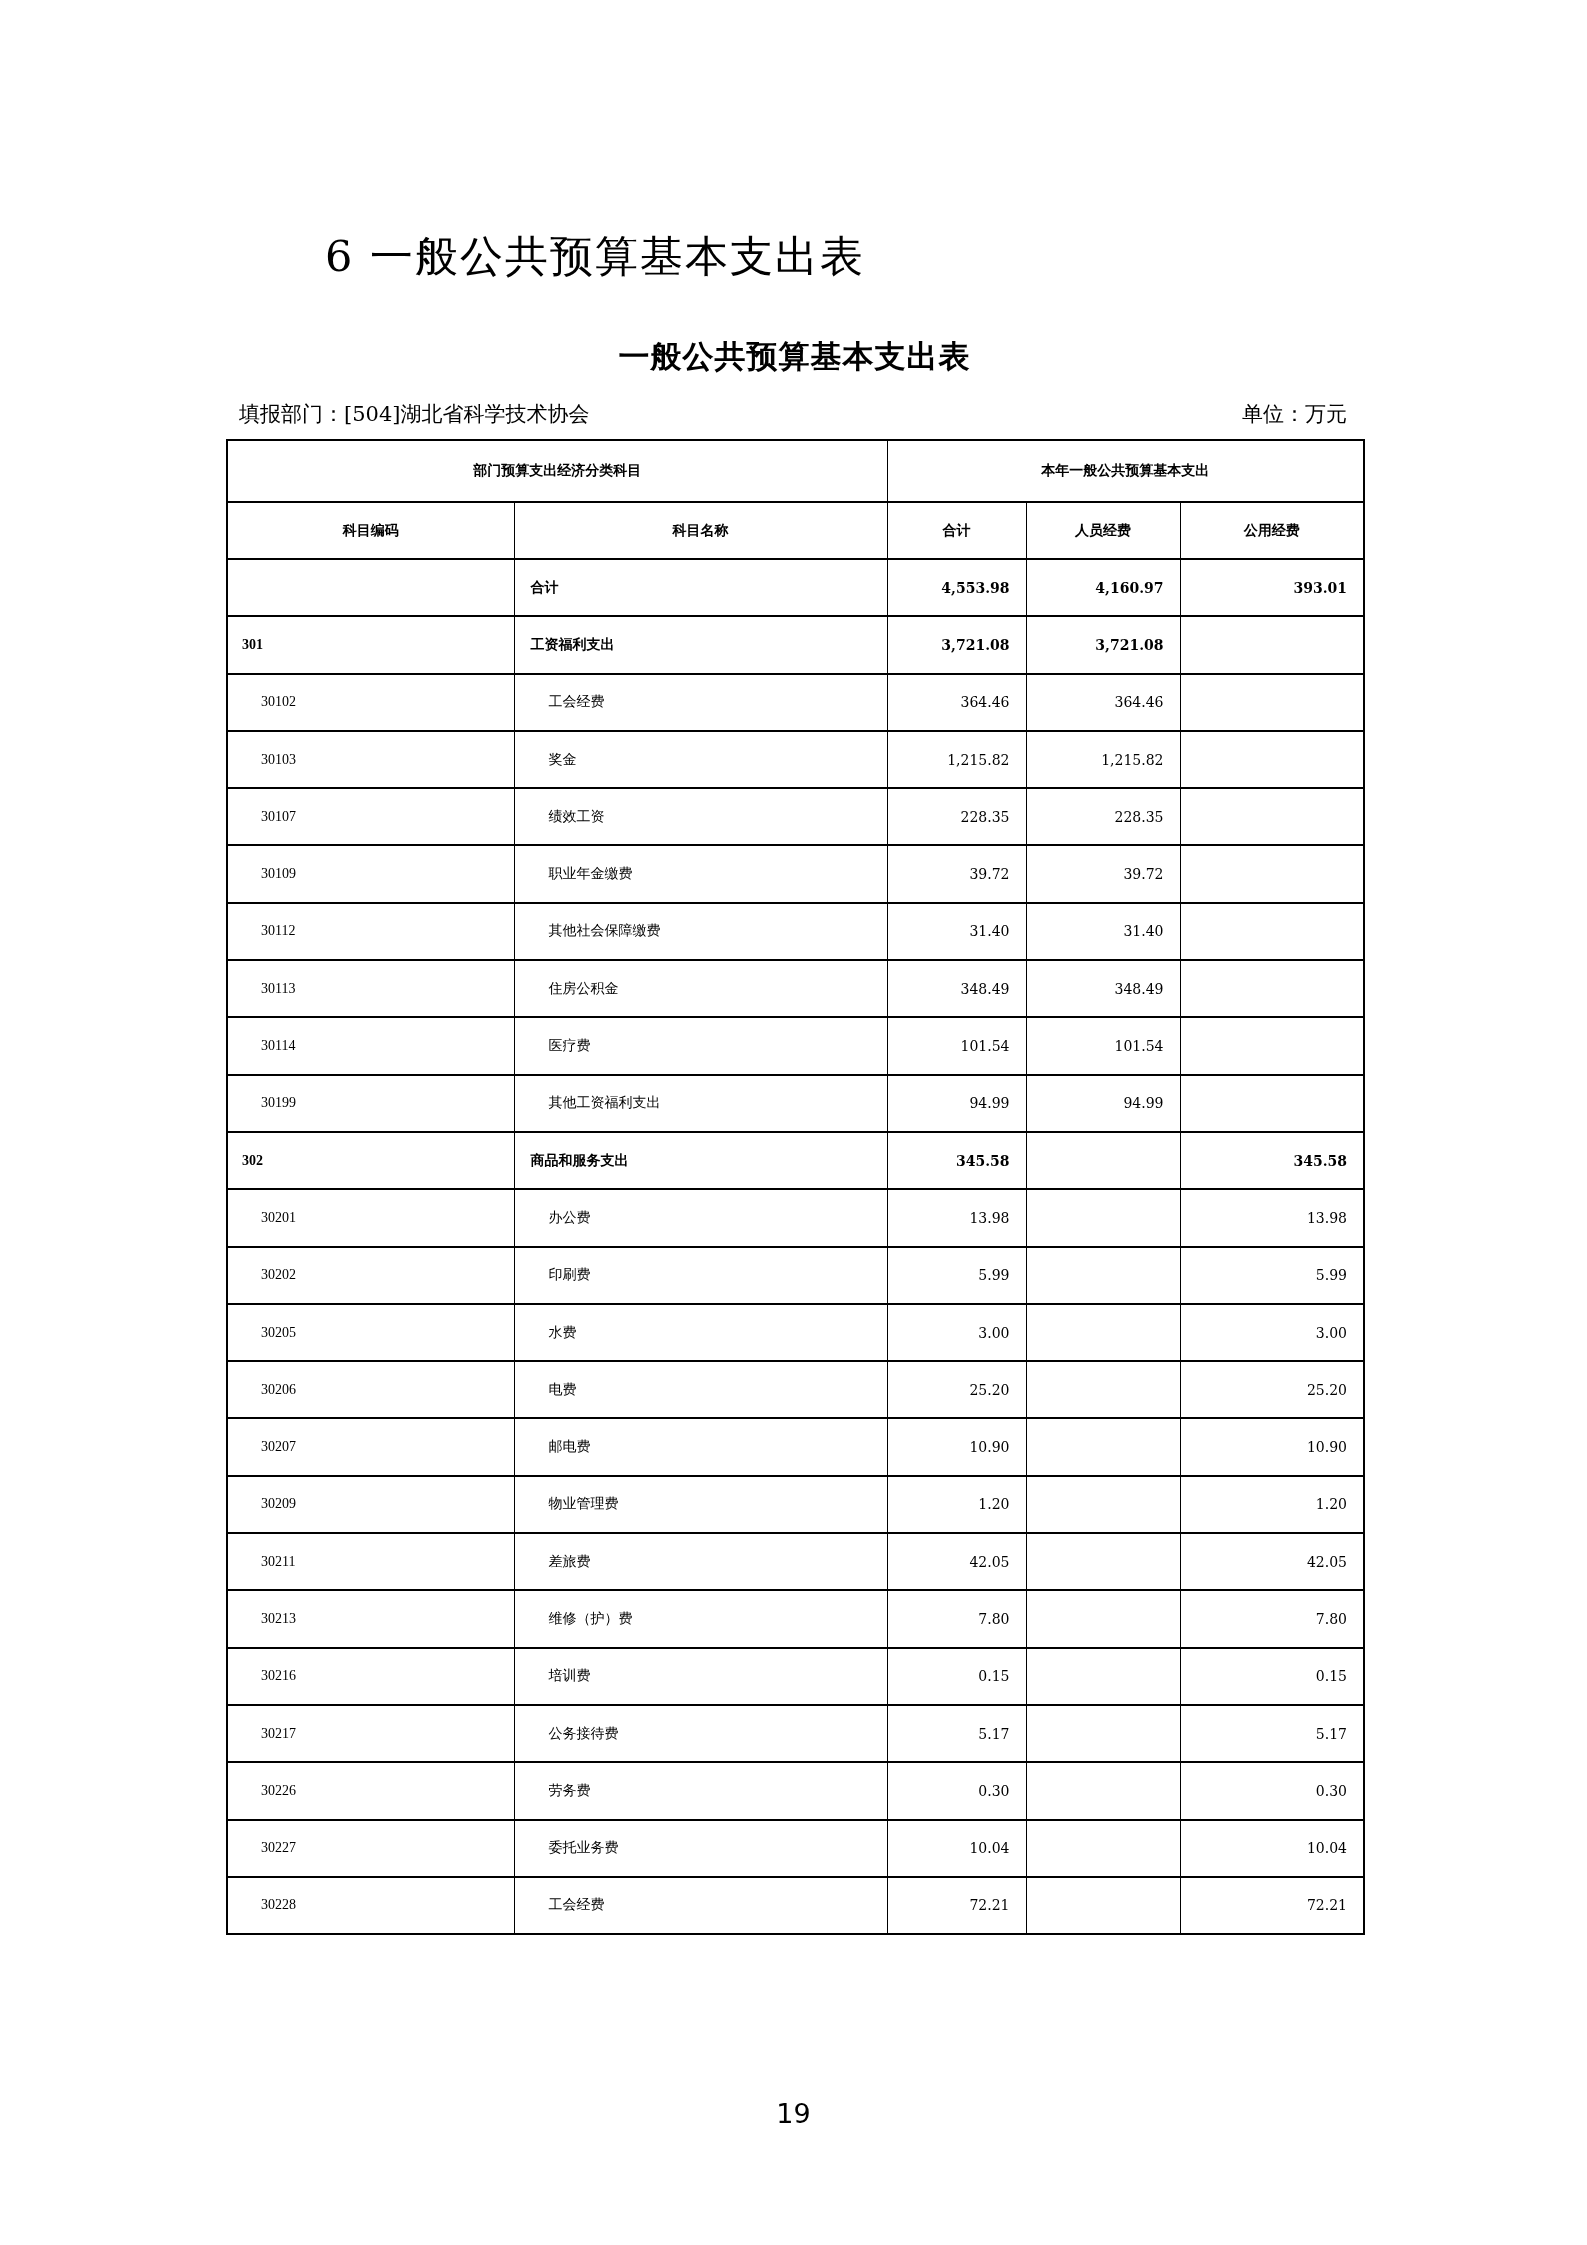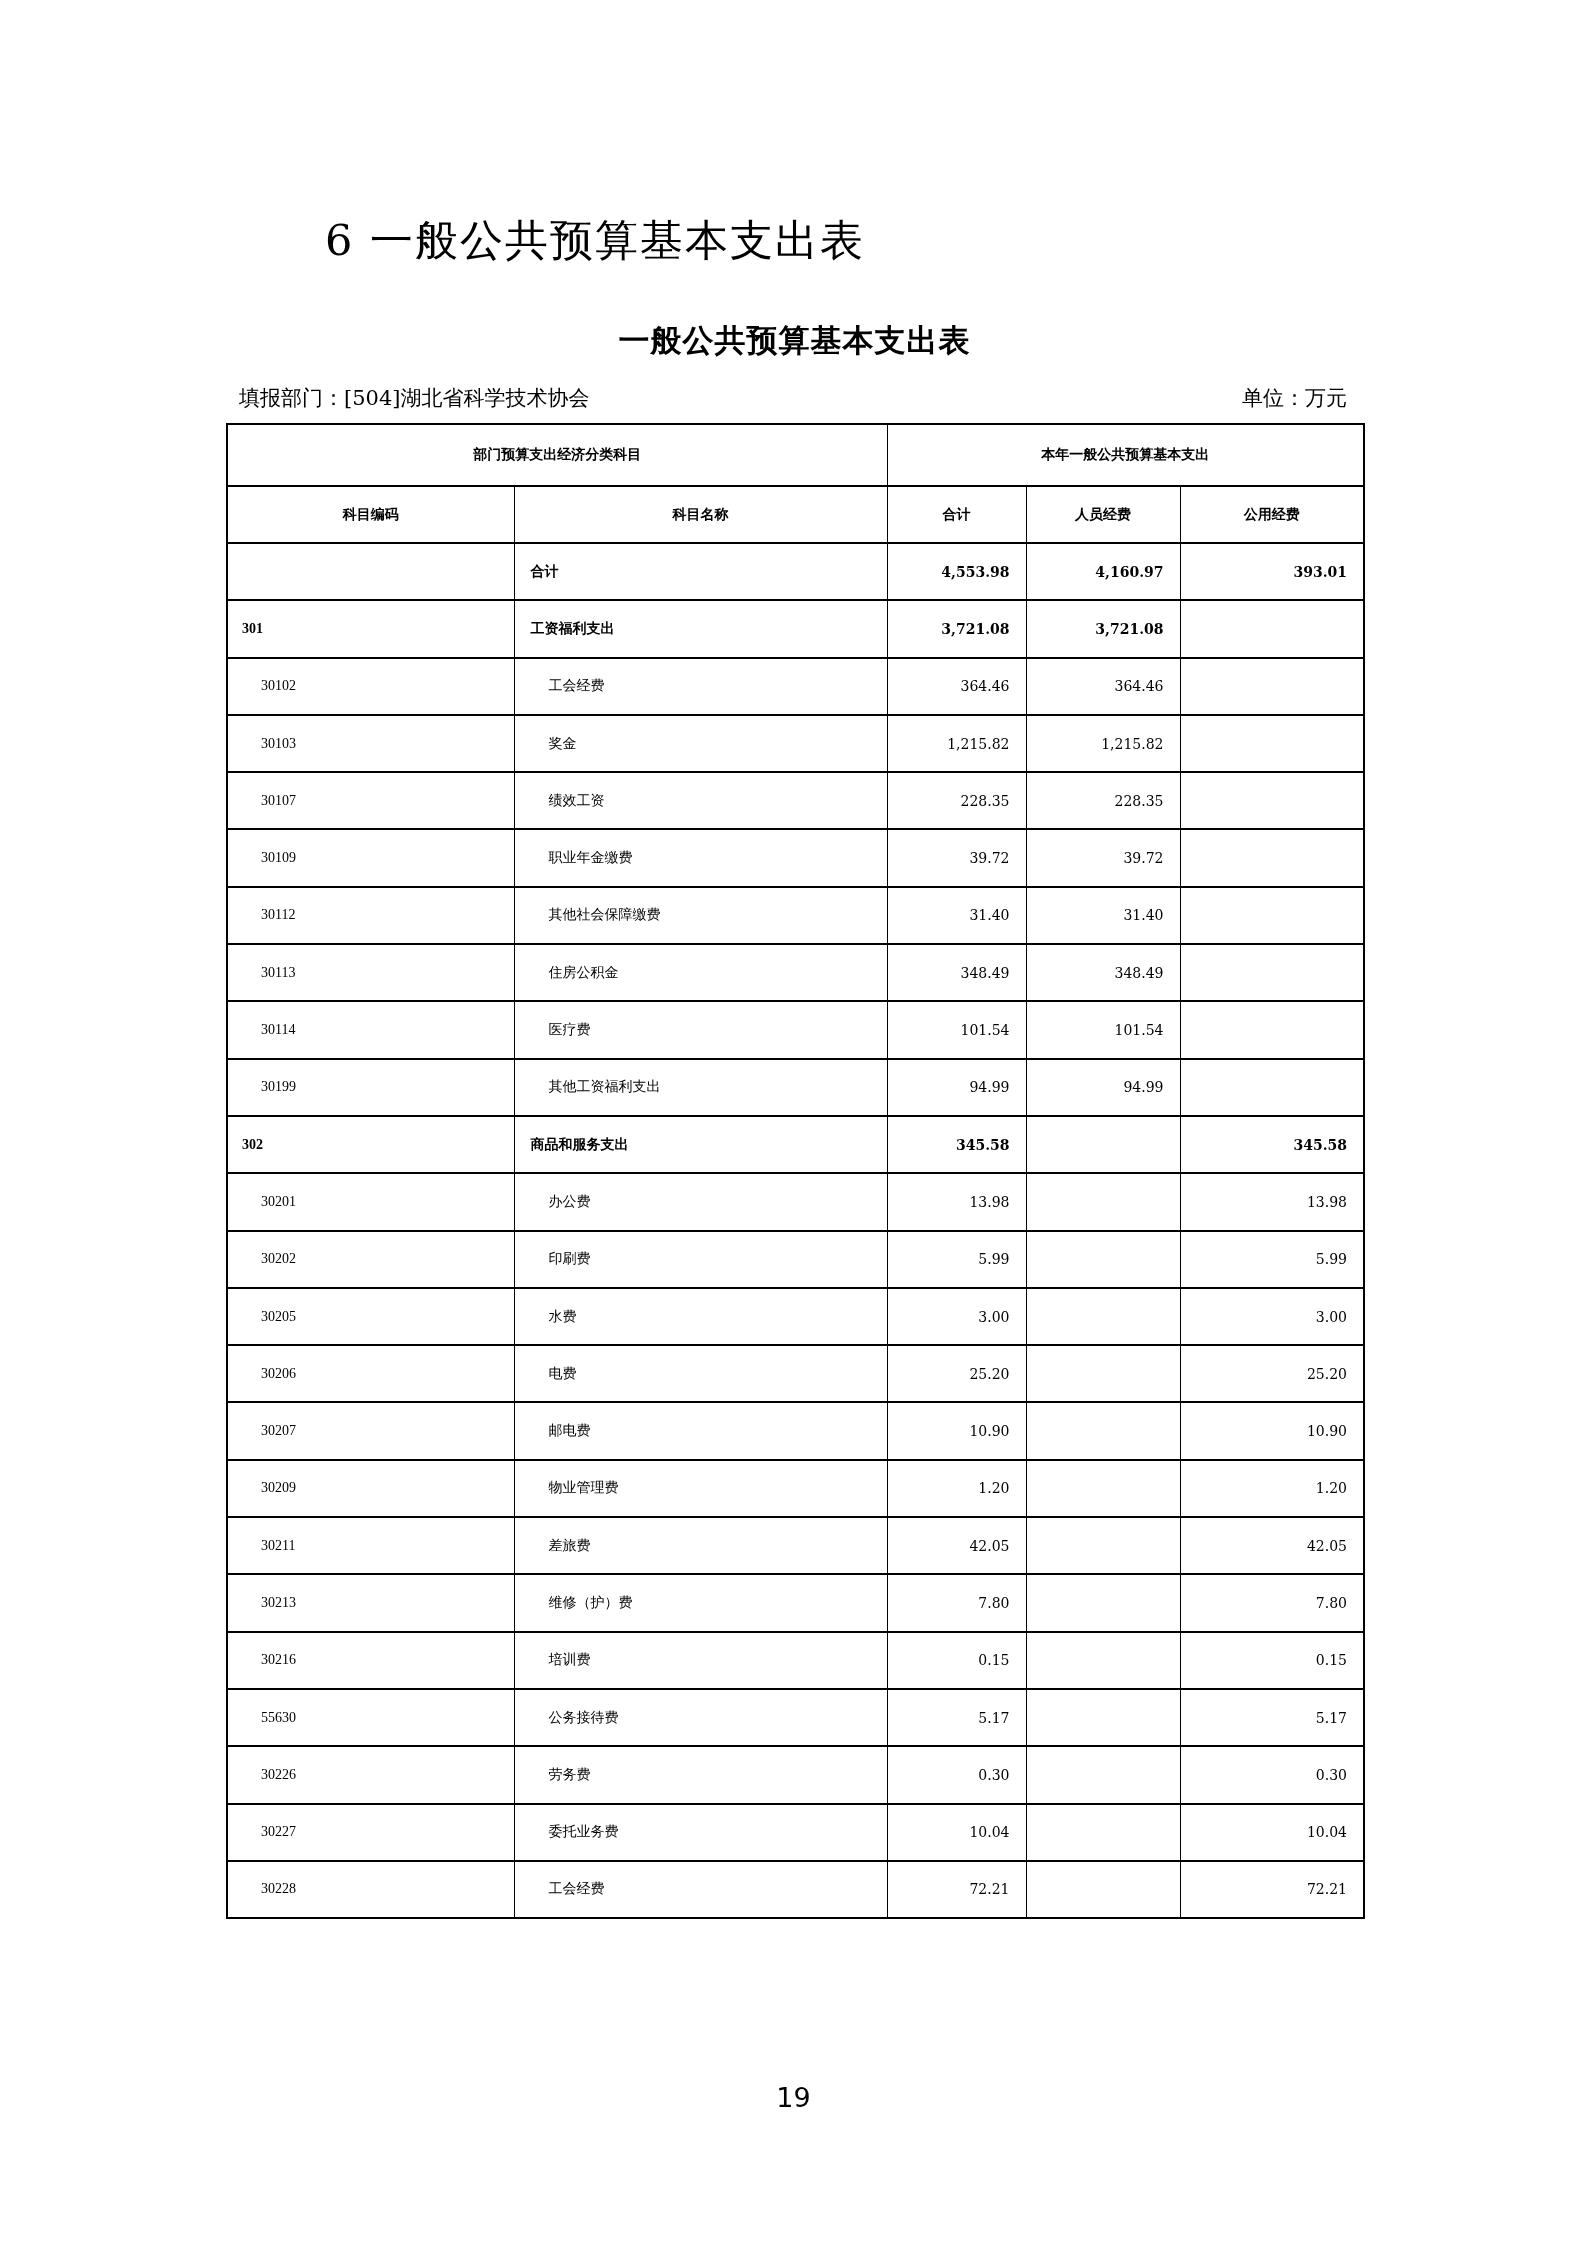--- a/index.html
+++ b/index.html
@@ -3,21 +3,21 @@
 <meta charset="utf-8">
 <style>
   html, body { margin: 0; padding: 0; }
   body {
     width: 1587px; height: 2245px;
     background: #ffffff;
     color: #000000;
     font-family: "DejaVu Serif", "Liberation Serif", serif;
     position: relative;
   }
-  .page { position: absolute; left: 0; top: 0; width: 1587px; height: 1603px; }
+  .page { position: absolute; left: 0; top: 16px; width: 1587px; height: 1603px; }
 
   .doc-heading {
     position: absolute; left: 325px; top: 212px;
     margin: 0;
     font-size: 43px; font-weight: 400; letter-spacing: 2px;
     white-space: nowrap;
   }
   .table-title {
     position: absolute; left: 226px; top: 320px; width: 1137px;
     margin: 0; text-align: center;
@@ -237,21 +237,21 @@
           <td class="num">7.80</td>
         </tr>
         <tr class="sub">
           <td class="code">30216</td>
           <td class="name">培训费</td>
           <td class="num">0.15</td>
           <td class="num"></td>
           <td class="num">0.15</td>
         </tr>
         <tr class="sub">
-          <td class="code">55630</td>
+          <td class="code">30217</td>
           <td class="name">公务接待费</td>
           <td class="num">5.17</td>
           <td class="num"></td>
           <td class="num">5.17</td>
         </tr>
         <tr class="sub">
           <td class="code">30226</td>
           <td class="name">劳务费</td>
           <td class="num">0.30</td>
           <td class="num"></td>

